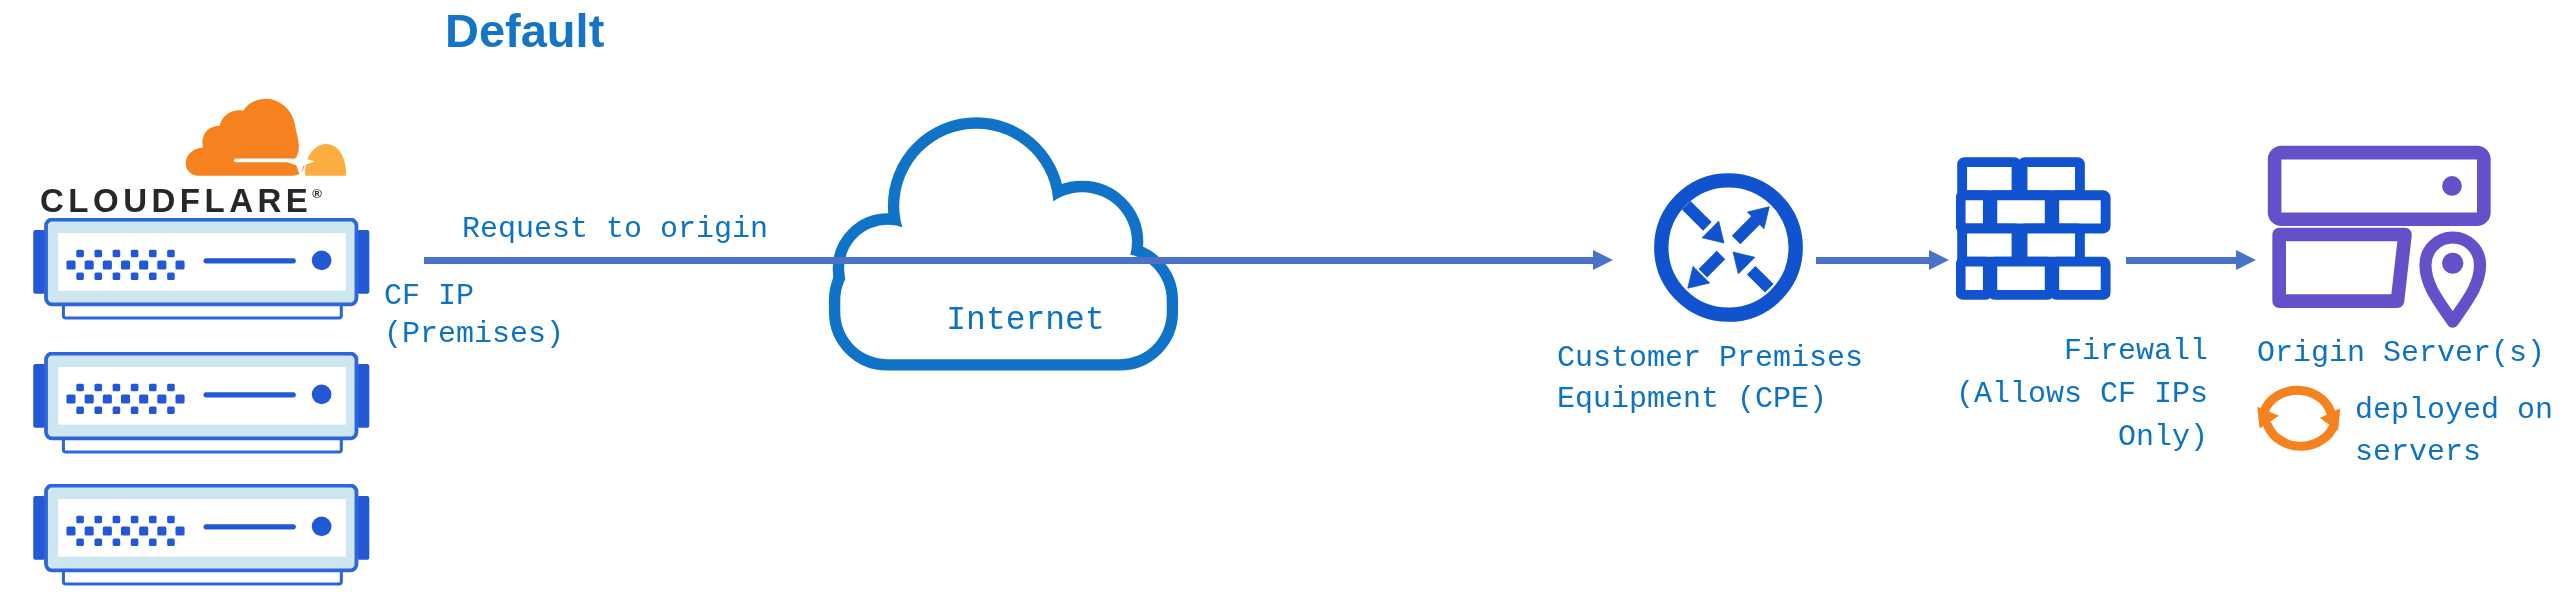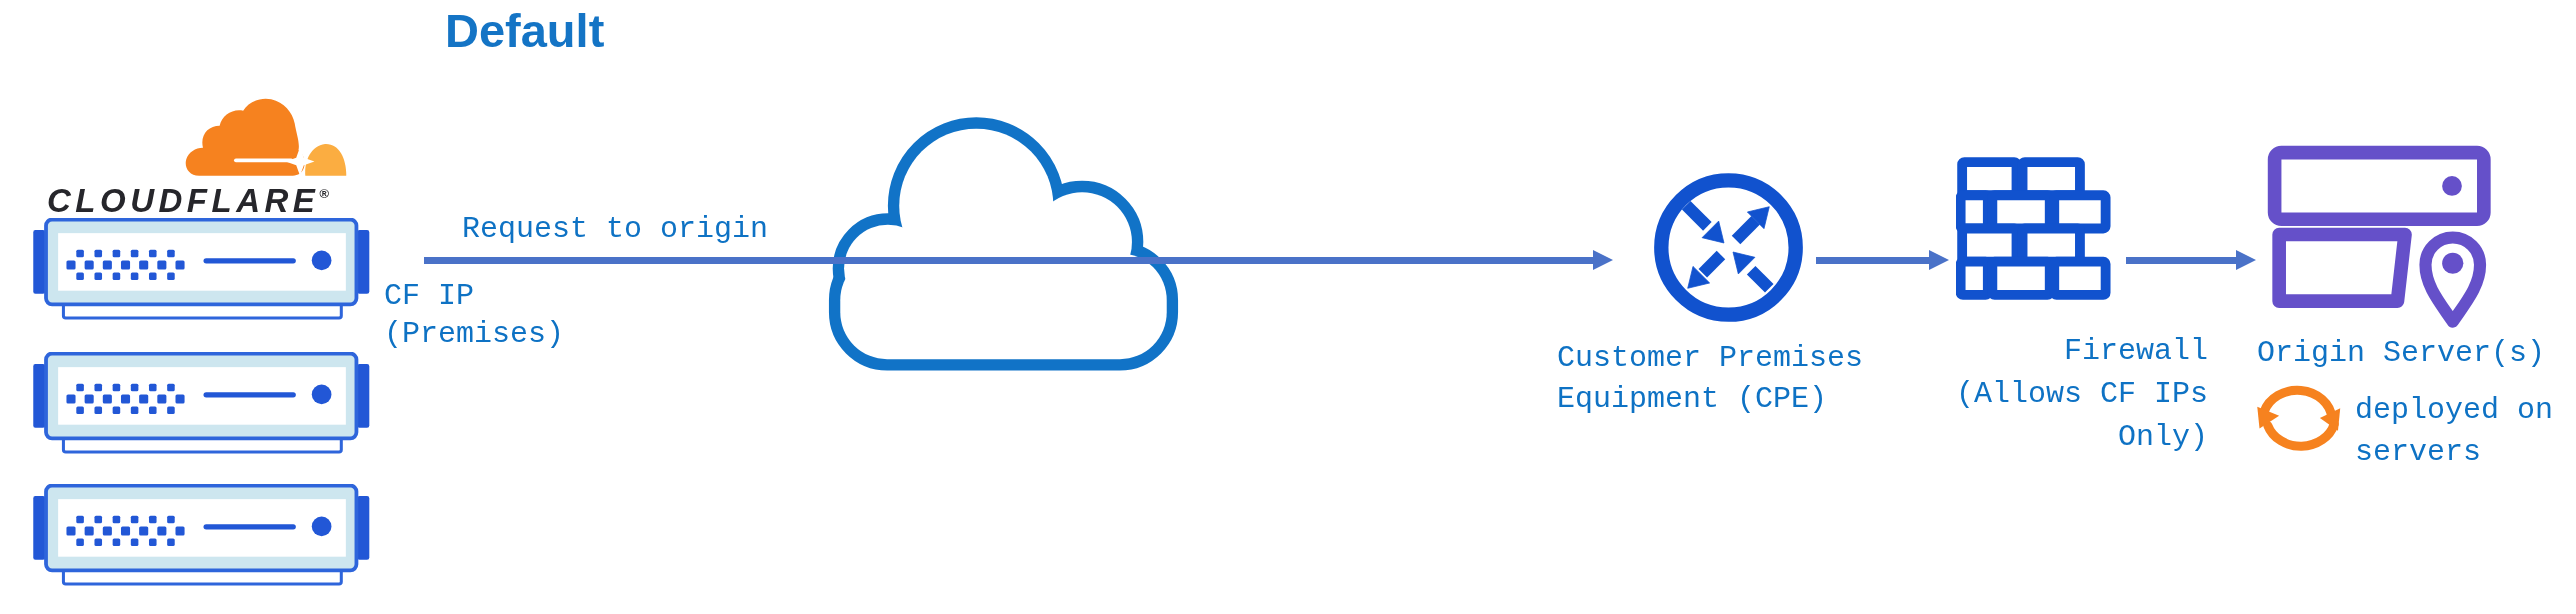--- a/index.html
+++ b/index.html
@@ -7,21 +7,21 @@
     --icon-blue:#1152CE; --server-blue:#2E65DB; --server-dark-blue:#2257D6;
     --server-light:#CDE6EF; --cloud-blue:#1173C7; --purple:#6550C9;
     --orange:#F6821F; --orange-light:#FBAD41; --wordmark-dark:#26262B;
   }
   *{margin:0;padding:0;box-sizing:border-box;}
   body{background:#fff;font-family:"Liberation Sans","DejaVu Sans",sans-serif;}
   .stage{position:relative;width:2576px;height:614px;background:#fff;overflow:hidden;}
   .abs{position:absolute;}
   .title{left:445px;top:0;font-size:47px;line-height:61px;font-weight:600;color:var(--title-blue);}
   .lbl{position:absolute;color:var(--text-blue);font-size:30px;line-height:41px;font-family:Liberation Mono, monospace;}
-  .wordmark{left:47px;top:182px;width:310px;font-size:33px;font-weight:bold;letter-spacing:4.5px;color:var(--wordmark-dark);white-space:nowrap;font-style:italic;}
+  .wordmark{left:40px;top:182px;width:310px;font-size:33px;font-weight:bold;letter-spacing:4.5px;color:var(--wordmark-dark);white-space:nowrap;}
   .wordmark .reg{font-size:13px;vertical-align:13.6px;letter-spacing:0;}
   .flow-line{position:absolute;height:6.8px;top:257px;background:var(--arrow-blue);}
   .arrow-head{position:absolute;top:250px;width:0;height:0;border-top:10.6px solid transparent;border-bottom:10.6px solid transparent;border-left:20.4px solid var(--arrow-blue);}
   svg{display:block;}
 </style>
 </head>
 <body>
 
 <svg width="0" height="0" style="position:absolute" aria-hidden="true">
   <defs>
@@ -102,20 +102,21 @@
   <div class="flow-line" style="left:1816px;width:113px"></div>
   <div class="arrow-head" style="left:1929px"></div>
   <div class="flow-line" style="left:2126px;width:110px"></div>
   <div class="arrow-head" style="left:2236px"></div>
 
   <div class="lbl" style="left:462px;top:209px">Request to origin</div>
   <div class="lbl" style="left:384px;top:277px;line-height:38px">
     <div>CF IP</div>
     <div>(Premises)</div>
   </div>
+  <div class="lbl" style="left:908px;top:300px;width:235px;text-align:center;font-size:33px">Internet</div>
 
   <svg class="abs" style="left:1653px;top:172px" width="151" height="151" viewBox="0 0 200 200">
     <circle cx="100" cy="100" r="89" fill="#fff" stroke="var(--icon-blue)" stroke-width="19"></circle>
     <g stroke="var(--icon-blue)" stroke-width="16" fill="var(--icon-blue)">
       <line x1="44" y1="44" x2="72" y2="72"></line>
         <polygon points="94,94 87,65 65,87" stroke-width="1"></polygon>
       <line x1="110" y1="90" x2="136" y2="64"></line>
         <polygon points="154,46 147,75 125,53" stroke-width="1"></polygon>
       <line x1="90" y1="110" x2="66" y2="134"></line>
         <polygon points="46,154 75,147 53,125" stroke-width="1"></polygon>

